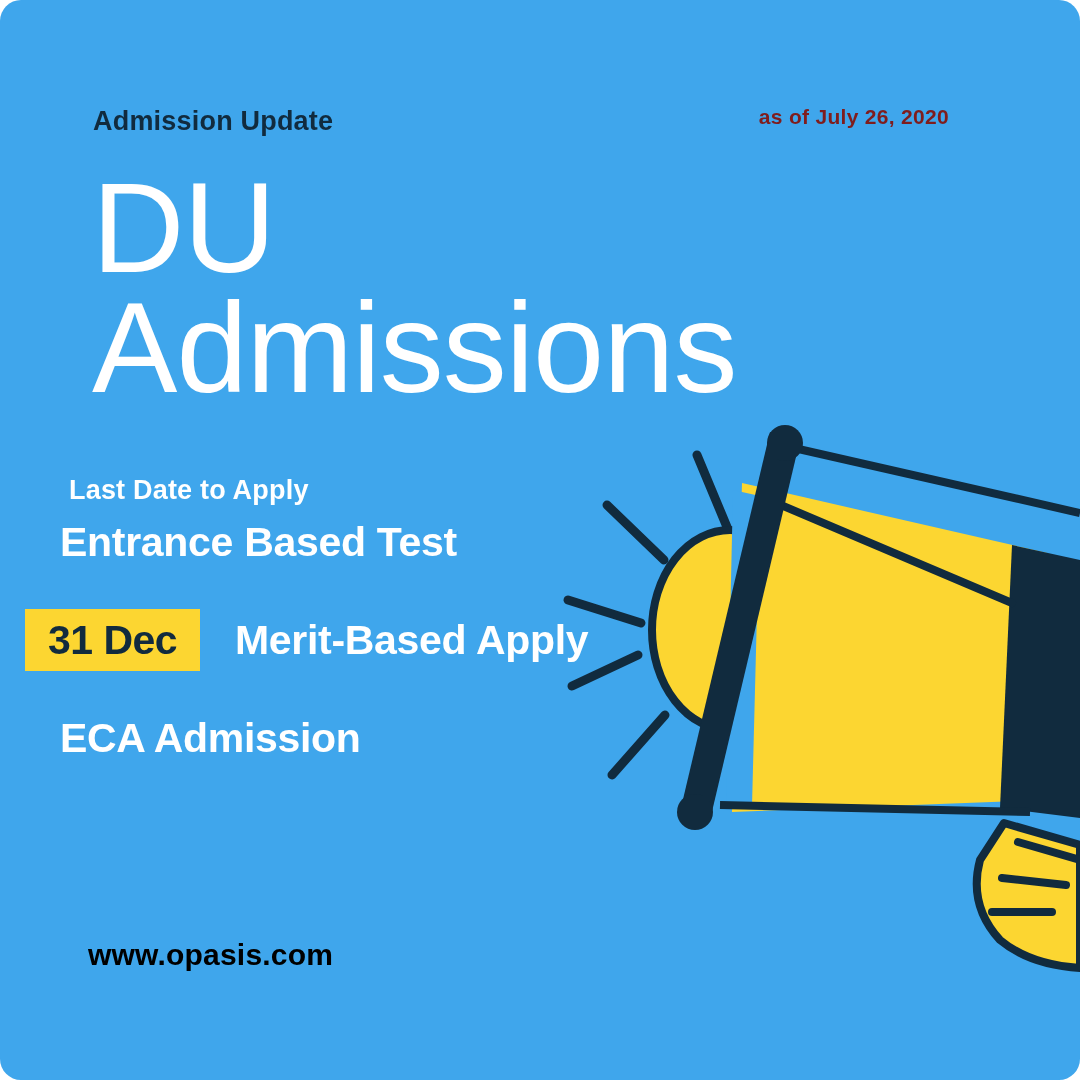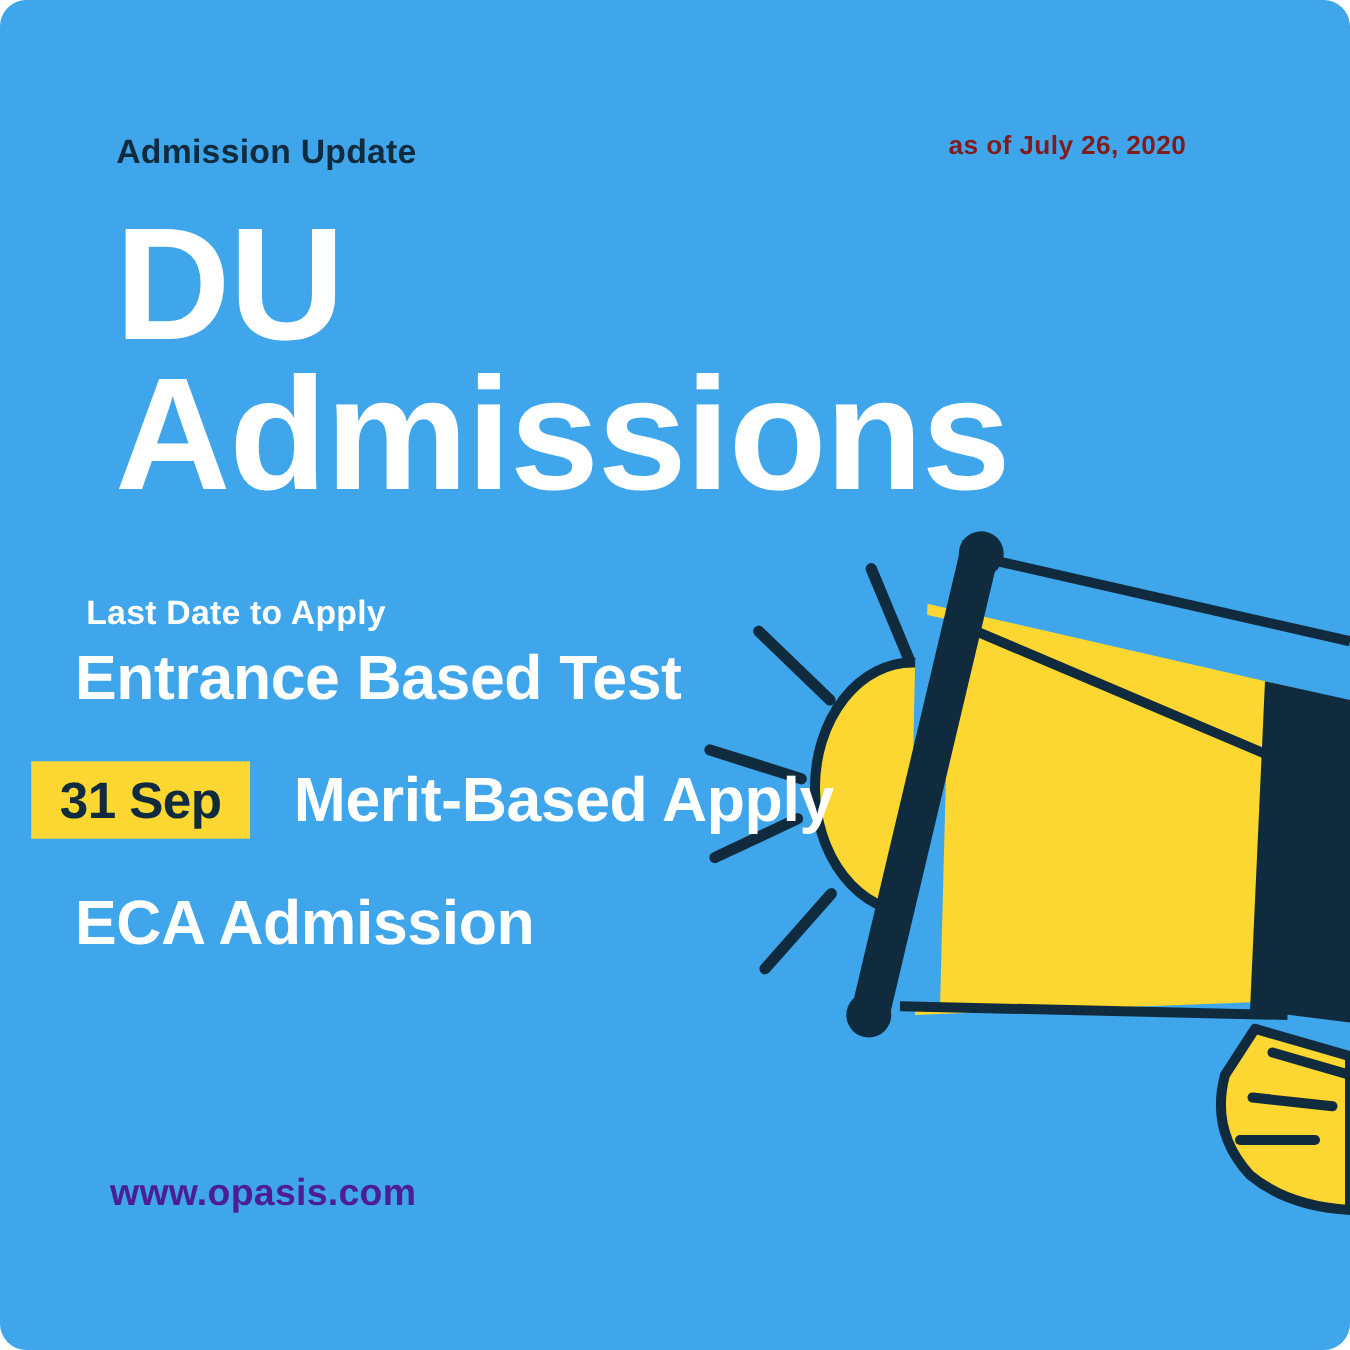--- a/index.html
+++ b/index.html
@@ -42,21 +42,21 @@
     letter-spacing: 0.3px;
     white-space: nowrap;
   }
 
   
   .hero {
     position: absolute;
     left: 92px;
     top: 168px;
     color: #FFFFFF;
-    font-weight: bold;
+    font-weight: normal;
     font-size: 128px;
     line-height: 0.94;
     letter-spacing: -1px;
     white-space: nowrap;
   }
   .hero .line2 { display: block; }
 
   
   .lastdate {
     position: absolute;
@@ -92,32 +92,32 @@
     display: flex;
     align-items: center;
     justify-content: center;
     letter-spacing: -0.5px;
     box-sizing: border-box;
     flex: none;
   }
   .rowlabel {
     margin-left: 35px;
     color: #FFFFFF;
-    font-size: 50px;
+    font-size: 41px;
     font-weight: bold;
     letter-spacing: -0.3px;
     white-space: nowrap;
   }
 
   
   .site {
     position: absolute;
     left: 88px;
     top: 938px;
-    color: #4c1d95;
+    color: #000000;
     font-size: 30px;
     font-weight: bold;
     letter-spacing: 0.2px;
     white-space: nowrap;
   }
 
   
   .megaphone {
     position: absolute;
     left: 0;
@@ -180,21 +180,21 @@
     </g>
   </svg>
 
   <div class="lastdate">Last Date to Apply</div>
 
   <div class="rows">
     <div class="row">
       <div class="rowlabel">Entrance Based Test</div>
     </div>
     <div class="row">
-      <div class="badge">31 Sep</div>
+      <div class="badge">31 Dec</div>
       <div class="rowlabel">Merit-Based Apply</div>
     </div>
     <div class="row">
       <div class="rowlabel">ECA Admission</div>
     </div>
   </div>
 
   <div class="site">www.opasis.com</div>
 
 </div>

